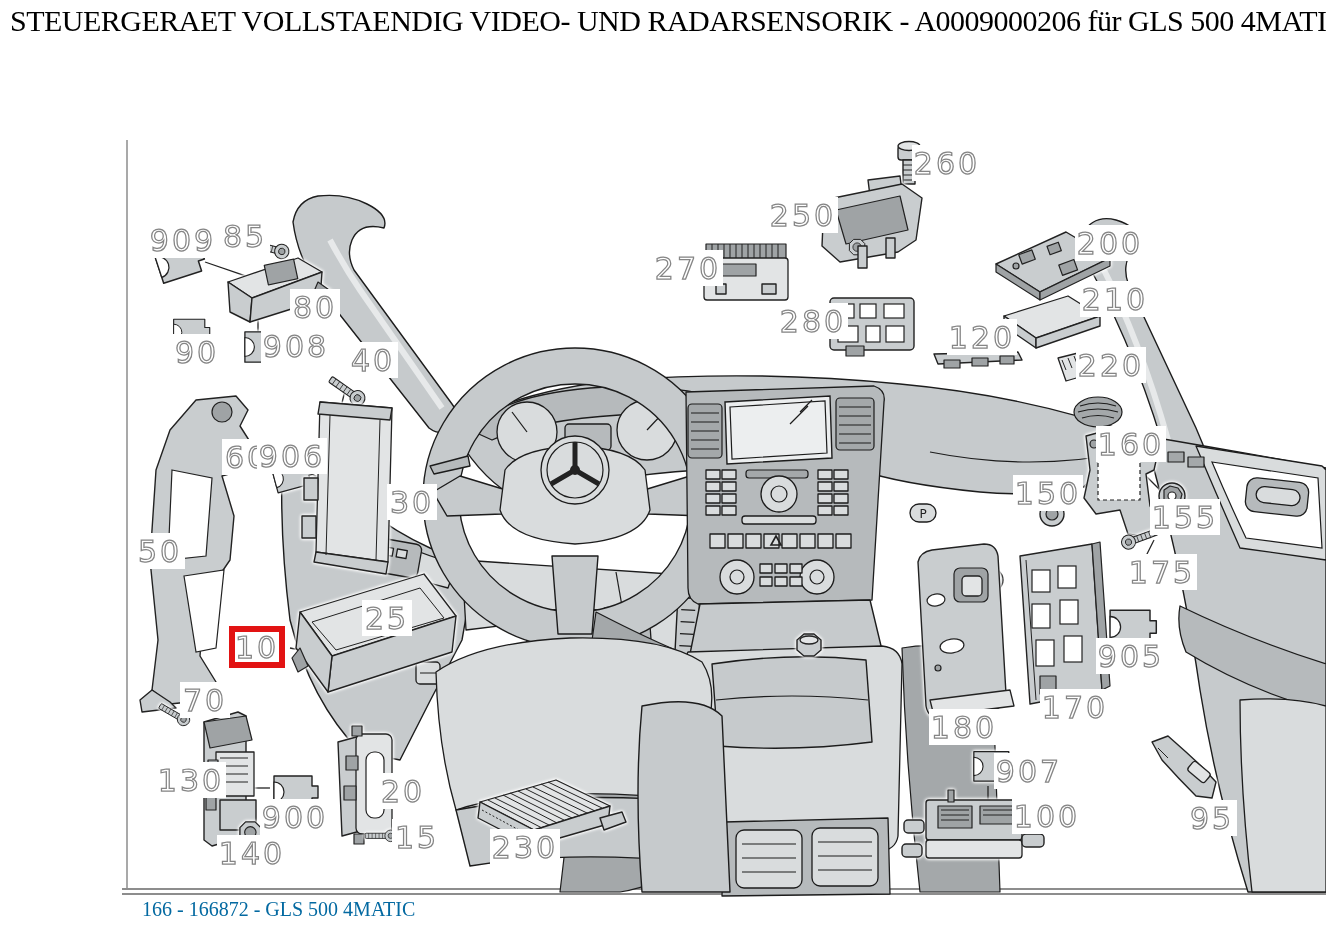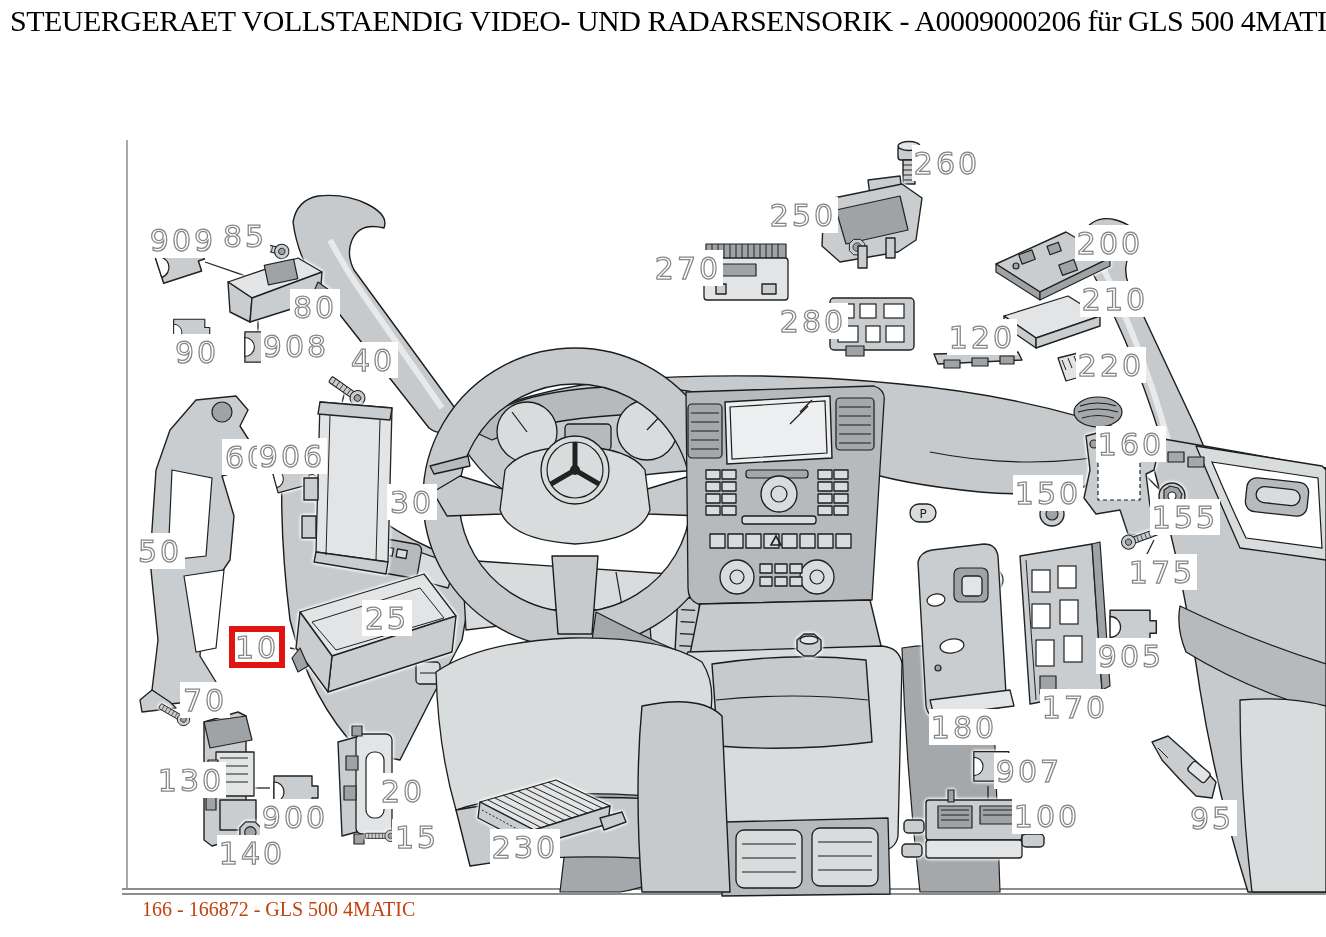--- a/index.html
+++ b/index.html
@@ -1,17 +1,17 @@
 <!DOCTYPE html>
 <html><head>
 <meta charset="utf-8">
 <style>
   html,body{margin:0;padding:0;background:#fff;width:1326px;height:937px;overflow:hidden;position:relative;}
   .title{position:absolute;left:10px;top:4px;font-family:"Liberation Serif",serif;font-size:30px;color:#000;white-space:nowrap;letter-spacing:-0.5px;}
-  .footer{position:absolute;left:142px;top:898px;font-family:"Liberation Serif",serif;font-size:20px;color:#c2410c;white-space:nowrap;}
+  .footer{position:absolute;left:142px;top:898px;font-family:"Liberation Serif",serif;font-size:20px;color:#0369a1;white-space:nowrap;}
   .vline{position:absolute;left:126px;top:140px;width:2px;height:750px;background:#a9a9a9;}
   .hline1{position:absolute;left:122px;top:888px;width:1204px;height:2px;background:#8d8d8d;}
   .hline2{position:absolute;left:122px;top:893px;width:1204px;height:2px;background:#8d8d8d;}
   svg{position:absolute;left:0;top:0;}
   
   .cf{fill:#c6cacc;stroke:#1c1c1c;stroke-width:1.4;stroke-linejoin:round;}
   .cl{fill:#d9dcdd;stroke:#1c1c1c;stroke-width:1.3;stroke-linejoin:round;}
   .cm{fill:#b6babc;stroke:#1c1c1c;stroke-width:1.3;stroke-linejoin:round;}
   .cd{fill:#a4a8aa;stroke:#1c1c1c;stroke-width:1.2;stroke-linejoin:round;}
   .cw{fill:#ffffff;stroke:#1c1c1c;stroke-width:1.2;}

